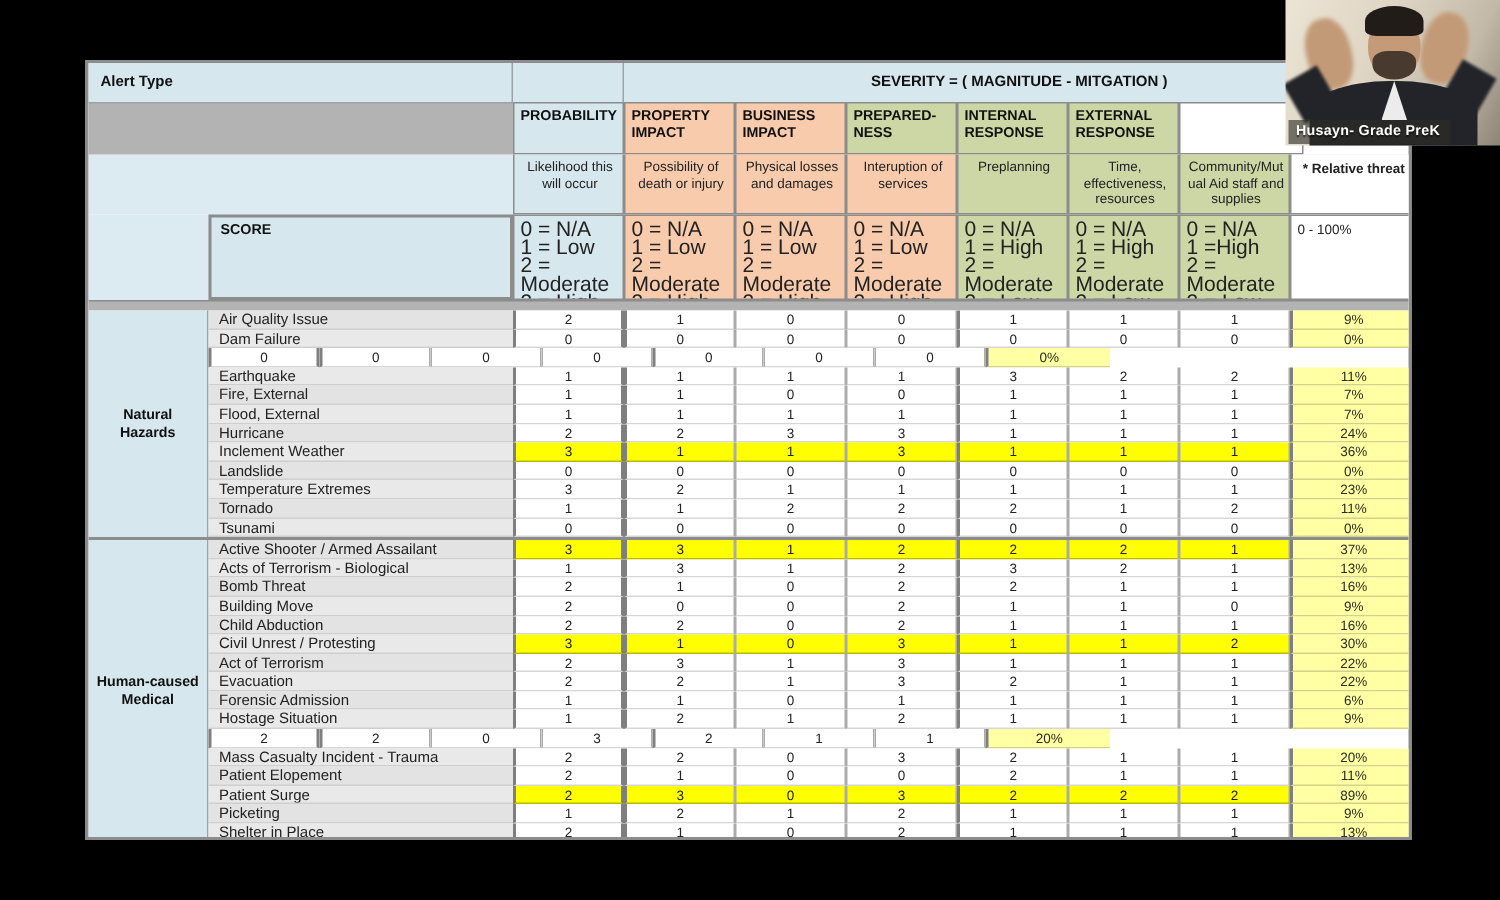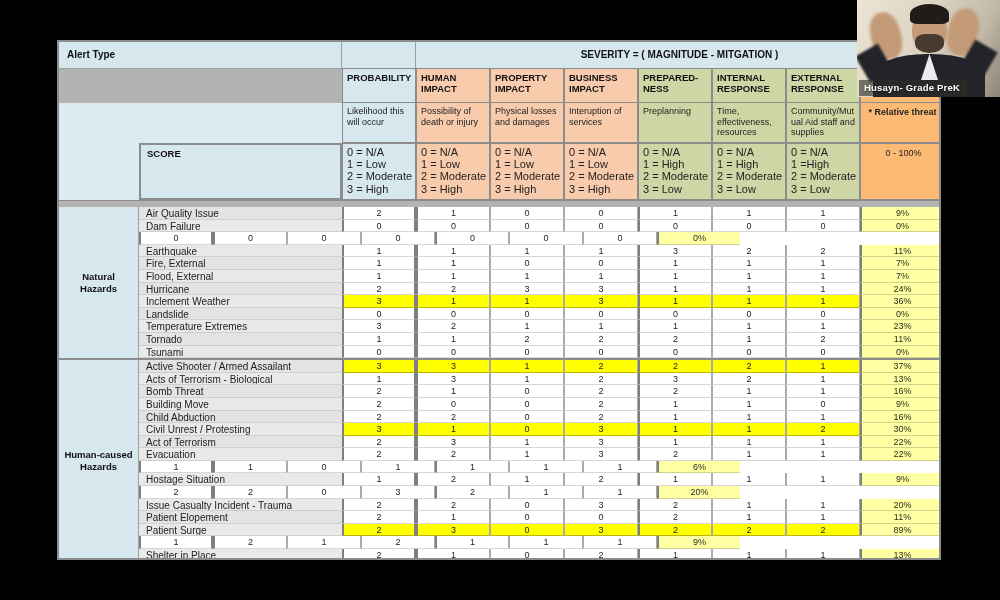--- a/index.html
+++ b/index.html
@@ -12,50 +12,50 @@
            background:#fff; border:2px solid #8c8c8c; overflow:hidden; }
   .band { display:flex; width:100%; }
   .cell { flex:none; overflow:hidden; }
 
   
   #row-title { height:26px; }
   .blue  { background:#d6e7ee; }
   .lblue { background:#dcebf1; }
   .orange{ background:#f8cbad; }
   .green { background:#cdd7a5; }
-  .ylw   { background:#fdba74; }
+  .ylw   { background:#ffffff; }
   .alert-type { width:283px; font-size:10px; font-weight:bold; color:#111;
                 padding:7px 0 0 8px; border-right:1px solid #9aa4a8; }
   .prob-spacer { width:74px; border-right:1px solid #9aa4a8; }
   .severity { width:527px; text-align:center; font-size:10px; font-weight:bold;
               color:#111; padding-top:7px; }
 
   
   #row-heads { height:35px; }
   .gray-bar { width:283px; background:#b3b3b3; border-top:1px solid #9aa4a8; }
   .h-label { width:74px; font-size:9.5px; font-weight:bold; color:#111;
              padding:3px 2px 0 4px; line-height:11px;
              border:1.5px solid #8c8c8c; }
   .h-threat { width:83px; }
 
   
   #row-desc { height:40px; }
   .desc-spacer { width:283px; }
   .h-desc { width:74px; font-size:9px; color:#222; padding:3px 2px 0 4px;
-            line-height:10.5px; border:1.5px solid #8c8c8c; border-top:none; }
+            line-height:10.5px; border:1.5px solid #8c8c8c; border-top:none;text-align:center; }
   .d-threat { width:83px; font-size:9px; font-weight:bold; text-align:center; padding-top:4px; }
 
   
   #row-score { height:57px; }
   .score-left { width:80px; }
   .score-box { width:203px; background:#d6e7ee; border:2px solid #8c8c8c;
                font-size:9.5px; font-weight:bold; color:#111; padding:3px 0 0 6px; }
-  .h-legend { width:74px; font-size:11px; color:#222; line-height:12.2px;
+  .h-legend { width:74px; font-size:14px; color:#222; line-height:12.2px;
               padding:2px 0 0 4px; border:1.5px solid #8c8c8c; }
-  .l-threat { width:83px; font-size:9px; color:#222; text-align:center; padding-top:3px; }
+  .l-threat { width:83px; font-size:9px; color:#222; padding-top:3px; }
 
   .sep { height:7px; background:#b3b3b3; border-top:1px solid #8c8c8c; }
 
   
   .group { display:flex; }
   .group + .group { border-top:2px solid #8c8c8c; }
   .group-label { flex:none; width:80px; background:#d6e7ee;
                  display:flex; align-items:center; justify-content:center;
                  text-align:center; font-size:9.5px; font-weight:bold; color:#111;
                  line-height:12px; border-right:1px solid #9aa4a8; padding:16px 4px; }
@@ -110,21 +110,20 @@
 
     <div class="band blue" id="row-title">
       <div class="cell alert-type">Alert Type</div>
       <div class="cell prob-spacer"></div>
       <div class="cell severity">SEVERITY = ( MAGNITUDE - MITGATION )</div>
     </div>
 
     <div class="band" id="row-heads">
       <div class="cell gray-bar"></div>
     <div class="cell h-label blue">PROBABILITY</div>
-        <div class="cell h-label orange">HUMAN IMPACT</div>
         <div class="cell h-label orange">PROPERTY IMPACT</div>
         <div class="cell h-label orange">BUSINESS IMPACT</div>
         <div class="cell h-label green">PREPARED-NESS</div>
         <div class="cell h-label green">INTERNAL RESPONSE</div>
         <div class="cell h-label green">EXTERNAL RESPONSE</div>
         <div class="cell h-label h-threat ylw"></div>
       </div>
 
     <div class="band lblue" id="row-desc">
       <div class="cell desc-spacer"></div>
@@ -319,21 +318,21 @@
               <div class="cell val">0</div>
               <div class="cell val">0</div>
               <div class="cell val sec">0</div>
               <div class="cell val">0</div>
               <div class="cell val">0</div>
               <div class="cell threat">0%</div>
             </div>
           </div>
         </div>
         <div class="group">
-          <div class="group-label">Human-caused Hazards</div>
+          <div class="group-label">Human-caused Medical</div>
           <div class="rows">
             <div class="drow">
               <div class="cell name">Active Shooter / Armed Assailant</div>
               <div class="cell val first hl">3</div>
               <div class="cell val sec hl">3</div>
               <div class="cell val hl">1</div>
               <div class="cell val hl">2</div>
               <div class="cell val sec hl">2</div>
               <div class="cell val hl">2</div>
               <div class="cell val hl">1</div>
@@ -410,20 +409,21 @@
               <div class="cell val first">2</div>
               <div class="cell val sec">2</div>
               <div class="cell val">1</div>
               <div class="cell val">3</div>
               <div class="cell val sec">2</div>
               <div class="cell val">1</div>
               <div class="cell val">1</div>
               <div class="cell threat">22%</div>
             </div>
             <div class="drow">
+              <div class="cell name">Forensic Admission</div>
               <div class="cell val first">1</div>
               <div class="cell val sec">1</div>
               <div class="cell val">0</div>
               <div class="cell val">1</div>
               <div class="cell val sec">1</div>
               <div class="cell val">1</div>
               <div class="cell val">1</div>
               <div class="cell threat">6%</div>
             </div>
             <div class="drow">
@@ -441,21 +441,21 @@
               <div class="cell val first">2</div>
               <div class="cell val sec">2</div>
               <div class="cell val">0</div>
               <div class="cell val">3</div>
               <div class="cell val sec">2</div>
               <div class="cell val">1</div>
               <div class="cell val">1</div>
               <div class="cell threat">20%</div>
             </div>
             <div class="drow">
-              <div class="cell name">Issue Casualty Incident - Trauma</div>
+              <div class="cell name">Mass Casualty Incident - Trauma</div>
               <div class="cell val first">2</div>
               <div class="cell val sec">2</div>
               <div class="cell val">0</div>
               <div class="cell val">3</div>
               <div class="cell val sec">2</div>
               <div class="cell val">1</div>
               <div class="cell val">1</div>
               <div class="cell threat">20%</div>
             </div>
             <div class="drow">
@@ -474,20 +474,21 @@
               <div class="cell val first hl">2</div>
               <div class="cell val sec hl">3</div>
               <div class="cell val hl">0</div>
               <div class="cell val hl">3</div>
               <div class="cell val sec hl">2</div>
               <div class="cell val hl">2</div>
               <div class="cell val hl">2</div>
               <div class="cell threat">89%</div>
             </div>
             <div class="drow">
+              <div class="cell name">Picketing</div>
               <div class="cell val first">1</div>
               <div class="cell val sec">2</div>
               <div class="cell val">1</div>
               <div class="cell val">2</div>
               <div class="cell val sec">1</div>
               <div class="cell val">1</div>
               <div class="cell val">1</div>
               <div class="cell threat">9%</div>
             </div>
             <div class="drow">

